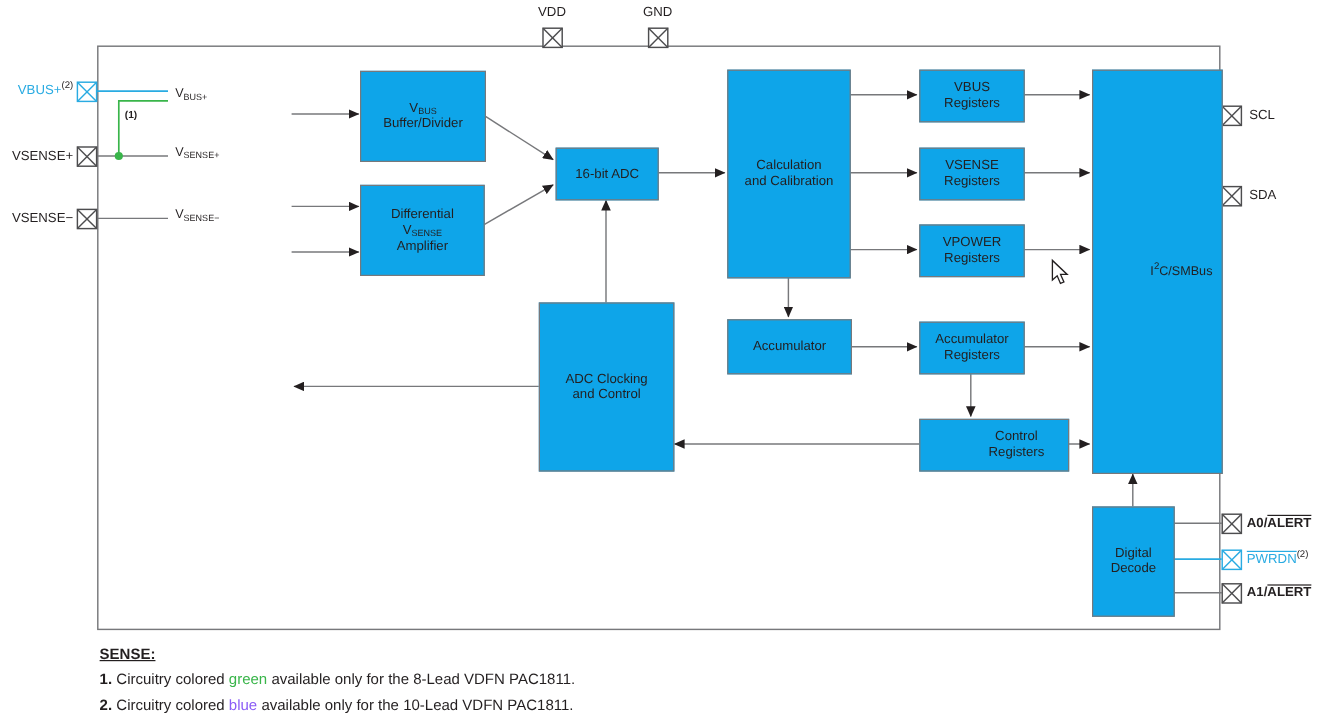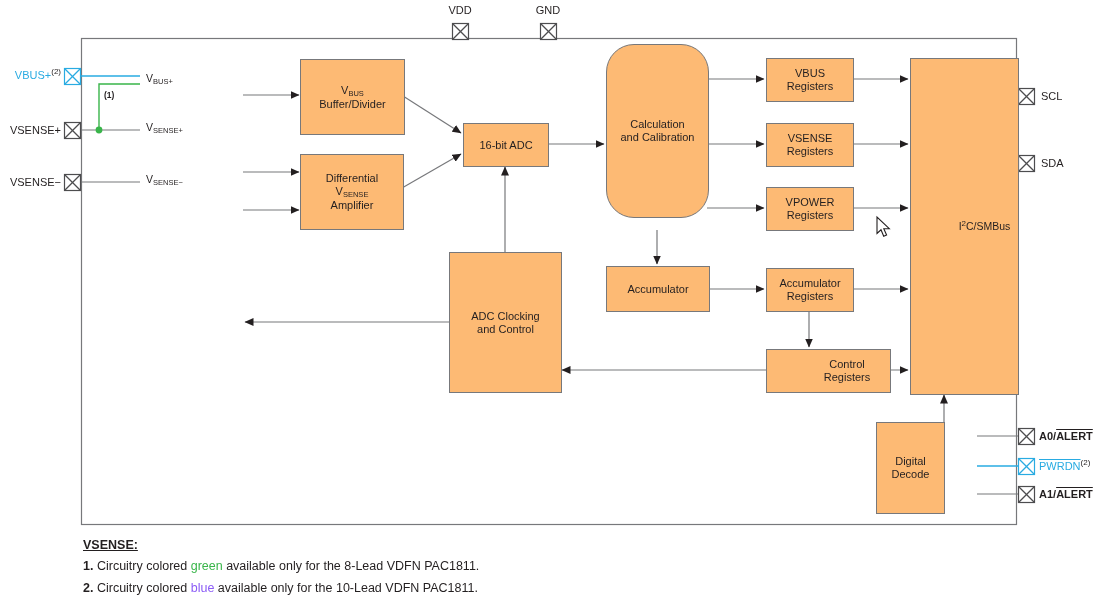--- a/index.html
+++ b/index.html
@@ -2,21 +2,21 @@
 <html><head>
 <meta charset="utf-8">
 <style>
   html,body{margin:0;padding:0;background:#ffffff;}
   #stage{
     position:relative;width:1100px;height:599px;background:#ffffff;
     font-family:"Liberation Sans","DejaVu Sans",sans-serif;color:#231f20;overflow:hidden;
   }
   #wires{position:absolute;left:0;top:0;z-index:1;}
   .blk{
-    position:absolute;z-index:2;border:1px solid #77787b;background:#fdba74;
+    position:absolute;z-index:2;border:1px solid #77787b;background:#0ea5e9;
     display:flex;flex-direction:column;align-items:center;justify-content:center;
     text-align:center;font-size:11px;line-height:13px;color:#231f20;
   }
   .blk.mux{justify-content:center;}
   .sb{font-size:7.5px;vertical-align:baseline;position:relative;bottom:-2px;letter-spacing:0;}
   .sp{font-size:8px;vertical-align:super;line-height:0;}
   .muxin{position:absolute;z-index:3;font-size:10.5px;line-height:13px;color:#231f20;white-space:nowrap;}
   .plabel{position:absolute;z-index:3;font-size:11px;line-height:13px;white-space:nowrap;}
   .plabel.r{text-align:right;}
   .plabel.c{text-align:center;}
@@ -158,21 +158,21 @@
   <div class="blk" style="left:300px;top:154px;width:102px;height:74px;">
     <div>Differential</div>
     <div><span>V</span><sub class="sb">SENSE</sub></div>
     <div>Amplifier</div>
   </div>
 
   <div class="blk" style="left:463px;top:123px;width:84px;height:42px;">
     <div>16-bit ADC</div>
   </div>
 
-  <div class="blk" style="left:606px;top:44px;width:101px;height:172px;border-radius:28px;">
+  <div class="blk" style="left:606px;top:58px;width:101px;height:172px;">
     <div>Calculation</div>
     <div>and Calibration</div>
   </div>
 
   <div class="blk" style="left:449px;top:252px;width:111px;height:139px;">
     <div>ADC Clocking</div>
     <div>and Control</div>
   </div>
 
   <div class="blk" style="left:606px;top:266px;width:102px;height:44px;">
@@ -201,38 +201,38 @@
 
   <div class="blk" style="left:766px;top:349px;width:86px;height:42px;padding-left:37px;">
     <div>Control</div>
     <div>Registers</div>
   </div>
 
   <div class="blk" style="left:910px;top:58px;width:67px;height:335px;font-size:10.5px;padding-left:40px;">
     <div><span>I</span><sup class="sp">2</sup><span>C/SMBus</span></div>
   </div>
 
-  <div class="blk" style="left:876px;top:422px;width:67px;height:90px;">
+  <div class="blk" style="left:910px;top:422px;width:67px;height:90px;">
     <div>Digital</div>
     <div>Decode</div>
   </div>
 
   <div class="plabel c" style="left:430px;top:4px;width:60px;">VDD</div>
   <div class="plabel c" style="left:518px;top:4px;width:60px;">GND</div>
 
   <div class="plabel r" style="left:0px;top:69px;width:61px;"><span class="blue">VBUS+</span><sup class="sp">(2)</sup></div>
   <div class="plabel r" style="left:0px;top:124px;width:61px;">VSENSE+</div>
   <div class="plabel r" style="left:0px;top:176px;width:61px;">VSENSE−</div>
 
   <div class="plabel" style="left:1041px;top:90px;">SCL</div>
   <div class="plabel" style="left:1041px;top:157px;">SDA</div>
 
   <div class="plabel bold" style="left:1039px;top:430px;"><span>A0/</span><span class="ov">ALERT</span></div>
   <div class="plabel" style="left:1039px;top:460px;"><span class="blue ov">PWRDN</span><sup class="sp">(2)</sup></div>
   <div class="plabel bold" style="left:1039px;top:488px;"><span>A1/</span><span class="ov">ALERT</span></div>
 
   <span class="wnote" style="left:104px;top:90px;">(1)</span>
 
-  <div class="notes-heading" style="left:83px;top:538px;">VSENSE:</div>
+  <div class="notes-heading" style="left:83px;top:538px;">SENSE:</div>
   <div class="note" style="left:83px;top:559px;text-align:right;"><b>1.</b> <span>Circuitry colored </span><span class="w-green">green</span><span> available only for the 8-Lead VDFN PAC1811.</span></div>
   <div class="note" style="left:83px;top:581px;"><b>2.</b> <span>Circuitry colored </span><span class="w-blue">blue</span><span> available only for the 10-Lead VDFN PAC1811.</span></div>
 
 </div>
 
 </body></html>

